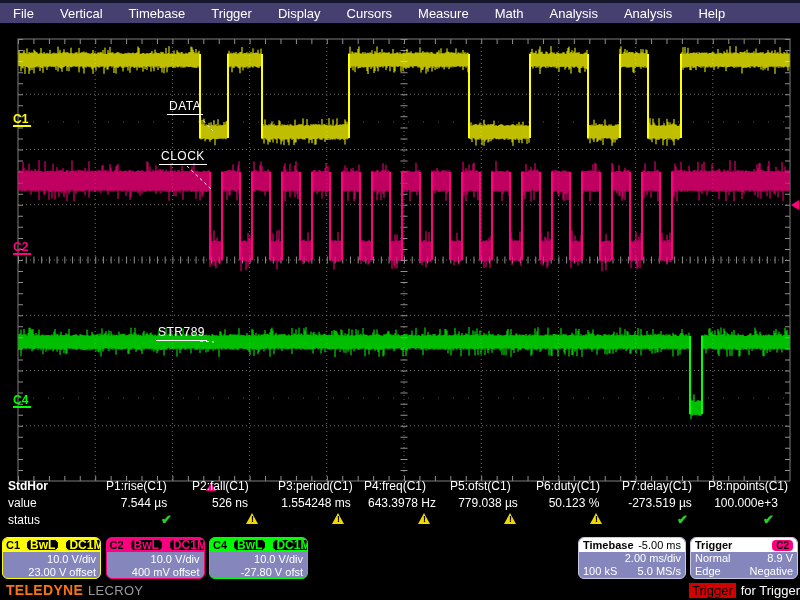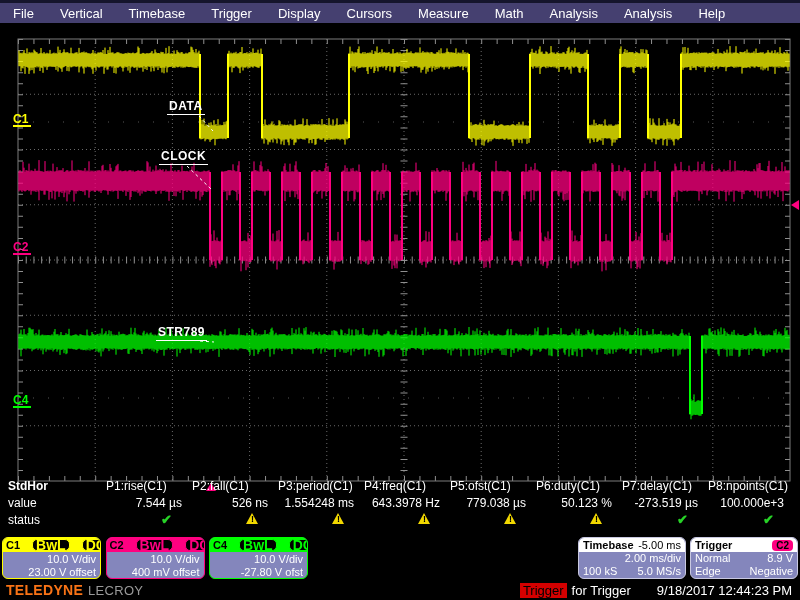--- a/index.html
+++ b/index.html
@@ -11,56 +11,56 @@
   .menubar{
     position:absolute;top:0;left:0;width:800px;height:23px;background:#454070;
     border-top:3px solid #15152c;box-sizing:border-box;
     display:flex;align-items:center;z-index:5;
   }
   .menu-item{color:#fff;font-size:13px;padding:0 13px;cursor:default;white-space:nowrap;}
   
   #scope{position:absolute;top:0;left:0;}
   
   .trace-label{
-    position:absolute;color:#fff;font-size:12px;font-weight:bold;letter-spacing:.5px;
+    position:absolute;color:#fff;font-size:12px;font-weight:normal;letter-spacing:.5px;
     border-bottom:1px solid #fff;padding:0 2px 1px 2px;z-index:4;background:transparent;
   }
   .ch-label{
     position:absolute;font-size:12px;font-weight:bold;z-index:4;
     border-bottom:2px solid currentColor;padding:0 3px 0 0;line-height:12px;
   }
   
   .meas{position:absolute;top:477px;left:0;width:739px;z-index:4;font-size:12px;}
   .meas-row{display:grid;grid-template-columns:106px repeat(8,86px);height:17px;align-items:center;}
   .meas .row-label{padding-left:8px;color:#fff;text-align:left;}
   .meas .bold{font-weight:bold;}
   .mcell-head{color:#fff;white-space:nowrap;}
-  .mcell-val{text-align:right;padding-right:10px;color:#fff;white-space:nowrap;}
+  .mcell-val{text-align:center;padding-right:10px;color:#fff;white-space:nowrap;}
   .mcell-stat{text-align:right;padding-right:20px;height:14px;}
   .chk{color:#27d227;font-weight:bold;font-size:13px;line-height:13px;}
   .warn{
     width:0;height:0;display:inline-block;position:relative;
     border-left:6px solid transparent;border-right:6px solid transparent;
     border-bottom:11px solid #f2d800;
   }
   .warn::after{
     content:"!";position:absolute;left:-2px;top:1px;width:4px;
     font-size:9px;font-weight:bold;color:#000;line-height:11px;
   }
   
   .descr{position:absolute;top:537px;left:0;width:800px;height:42px;z-index:4;}
   .chbox,.infobox{
     position:absolute;top:0;width:99px;height:42px;background:#8486bc;border-radius:6px;
     box-sizing:border-box;overflow:hidden;border:1px solid #c8c8e0;
   }
   .chbox-header{height:14px;display:flex;align-items:center;padding:0 3px;}
   .chbox-id{font-size:11px;font-weight:bold;color:#000;flex:1;line-height:12px;}
   .badge{
-    font-size:14px;font-weight:bold;background:#000;border-radius:5px;
-    padding:0 3px;margin-left:12px;line-height:10px;border:1px solid;
+    font-size:12px;font-weight:bold;background:#000;border-radius:5px;
+    padding:0 3px;margin-left:6px;line-height:10px;border:1px solid;
   }
   .chbox-body{padding:1px 4px 0 8px;font-size:11px;color:#fff;text-align:right;line-height:13px;}
   .infobox{width:108px;}
   .infobox-header{
     height:14px;background:#fff;display:flex;justify-content:space-between;align-items:center;
     padding:0 4px;color:#000;font-size:11px;border-radius:5px 5px 0 0;line-height:12px;
   }
   .ib-title{font-weight:bold;}
   .trig-badge{background:#ff0080;color:#000;font-weight:bold;font-size:10px;border-radius:4px;padding:0 4px;line-height:11px;}
   .ib-row{display:flex;justify-content:space-between;font-size:11px;color:#fff;padding:0 4px;line-height:13px;}
@@ -281,14 +281,13 @@
       </div>
     </div>
   </div>
 
 <div class="statusbar">
   <span class="brand-bold">TELEDYNE</span>
   <span class="brand-light">LECROY</span>
   <span class="flex-sp"></span>
   <span class="waiting">Trigger</span>
   <span class="fortrigger">for Trigger</span>
-  <span class="datetime">9/18/2017 12:44:23 PM</span>
 </div>
 
 </body></html>

